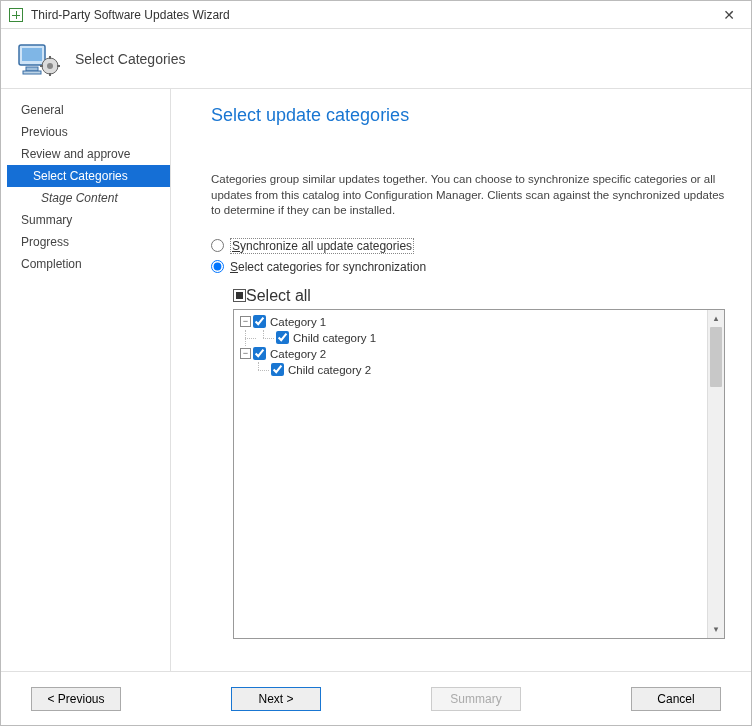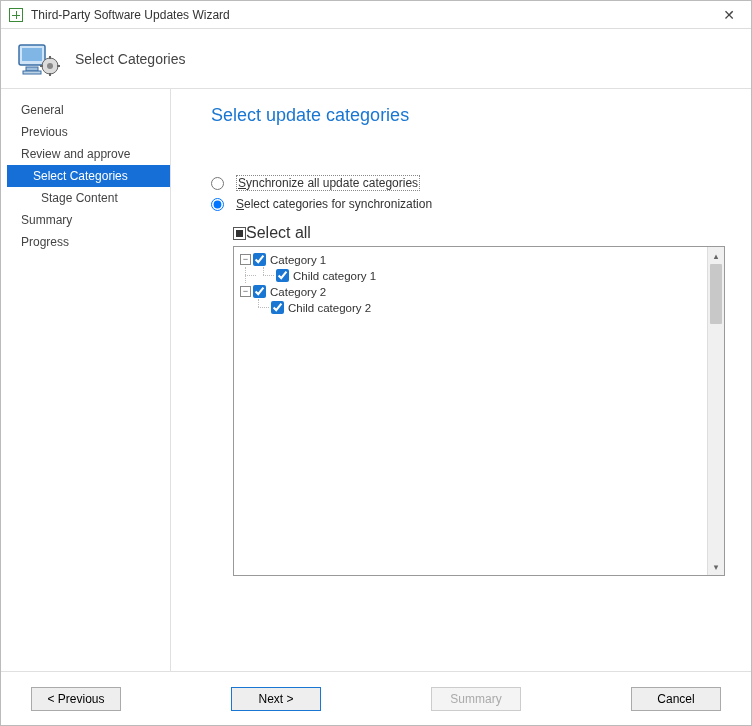--- a/index.html
+++ b/index.html
@@ -61,21 +61,21 @@
     padding-top: 10px;
   }
   .navitem {
     padding: 2px 14px;
     line-height: 18px;
     color:#444;
     cursor: default;
     margin-left: 6px;
   }
   .navitem.indent2 { padding-left: 26px; }
-  .navitem.indent3 { padding-left: 34px; }
+  .navitem.indent3 { padding-left: 34px; font-style: italic; }
   .navitem.selected {
     background: #156fd6;
     color: #fff;
   }
   .content {
     flex:1;
     padding: 16px 26px 10px 40px;
     display:flex; flex-direction:column;
   }
   .content h1 {
@@ -83,21 +83,21 @@
     font-size: 18px; font-weight: 400;
     color: #1976d2;
   }
   .desc {
     font-size: 11.5px;
     color: #444;
     line-height: 1.35;
     margin-bottom: 16px;
   }
   .radio-row {
-    display:flex; align-items:center; gap:12px;
+    display:flex; align-items:center; gap:6px;
     margin: 3px 0;
     font-size: 12px;
   }
   .radio-row input[type=radio] { margin:0; }
   .radio-row label { cursor:default; }
   .radio-row label.focus { border:1px dotted #888; padding:0 1px; }
   .radio-row .ul { text-decoration: underline; }
   .selectall-row {
     display:flex; align-items:center; 
     margin: 10px 0 4px 22px;
@@ -222,24 +222,26 @@
   <div class="body">
 
     <div class="sidebar">
       <div class="navitem indent1"><span>General</span></div>
       <div class="navitem indent1"><span>Previous</span></div>
       <div class="navitem indent1"><span>Review and approve</span></div>
       <div class="navitem indent2 selected"><span>Select Categories</span></div>
       <div class="navitem indent3"><span>Stage Content</span></div>
       <div class="navitem indent1"><span>Summary</span></div>
       <div class="navitem indent1"><span>Progress</span></div>
+      <div class="navitem indent1"><span>Completion</span></div>
     </div>
 
     <div class="content">
       <h1>Select update categories</h1>
+      <div class="desc">Categories group similar updates together. You can choose to synchronize specific categories or all updates from this catalog into Configuration Manager. Clients scan against the synchronized updates to determine if they can be installed.</div>
 
       <div class="radio-row">
         <input type="radio" name="syncopt" style="">
         <label class="focus"><span class="ul">S</span><span>ynchronize all update categories</span></label>
       </div>
       <div class="radio-row">
         <input type="radio" name="syncopt" checked="" style="">
         <label><span class="ul">S</span><span>elect categories for synchronization</span></label>
       </div>
 

